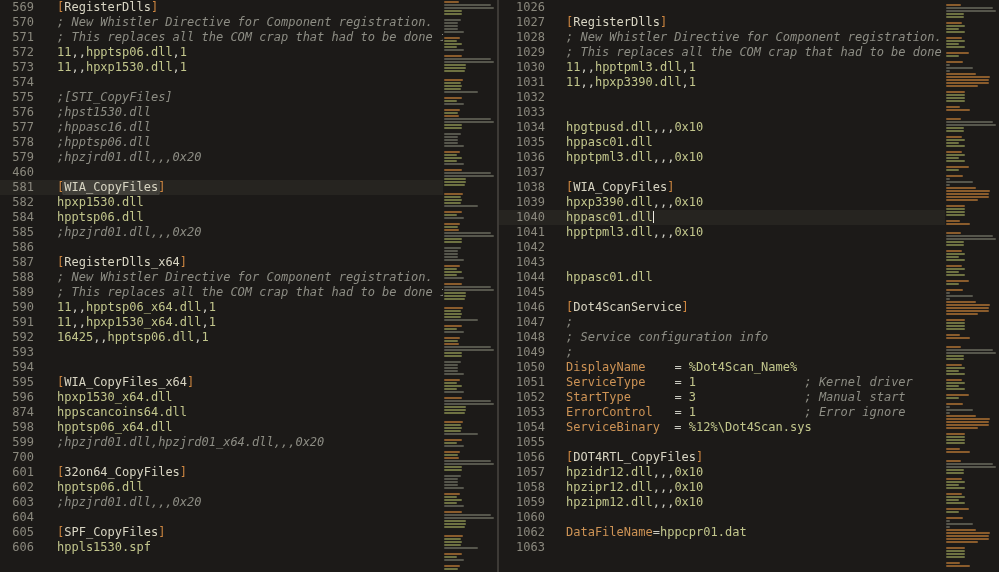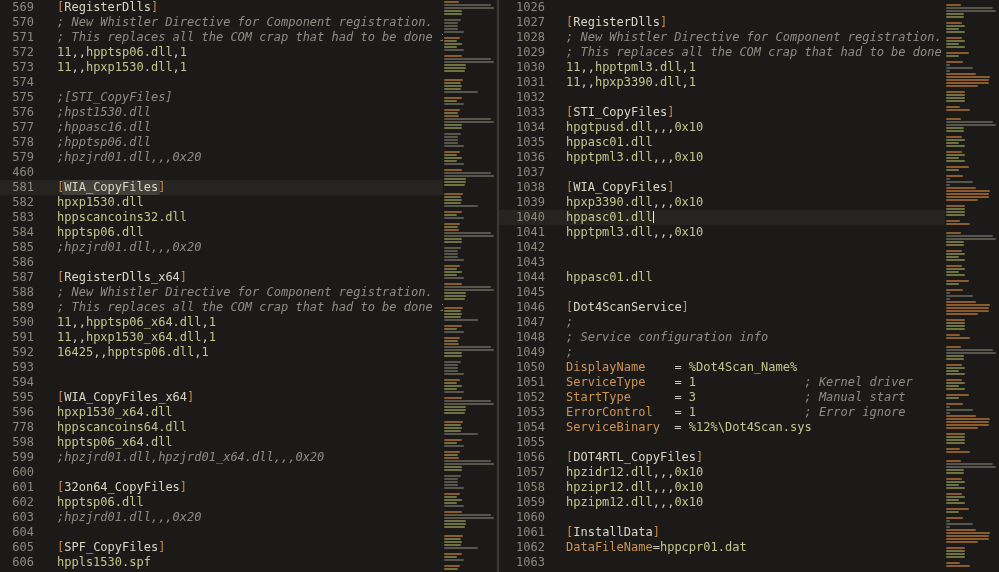--- a/index.html
+++ b/index.html
@@ -50,38 +50,37 @@
         <div class="row"><span class="ln">573</span><span class="code"><span class="seg-t">11</span><span class="seg-w">,,</span><span class="seg-t">hpxp1530.dll</span><span class="seg-w">,</span><span class="seg-t">1</span></span></div>
         <div class="row"><span class="ln">574</span><span class="code"></span></div>
         <div class="row"><span class="ln">575</span><span class="code"><span class="seg-c">;[STI_CopyFiles]</span></span></div>
         <div class="row"><span class="ln">576</span><span class="code"><span class="seg-c">;hpst1530.dll</span></span></div>
         <div class="row"><span class="ln">577</span><span class="code"><span class="seg-c">;hppasc16.dll</span></span></div>
         <div class="row"><span class="ln">578</span><span class="code"><span class="seg-c">;hpptsp06.dll</span></span></div>
         <div class="row"><span class="ln">579</span><span class="code"><span class="seg-c">;hpzjrd01.dll,,,0x20</span></span></div>
         <div class="row"><span class="ln">460</span><span class="code"></span></div>
         <div class="row active"><span class="ln">581</span><span class="code"><span class="seg-b">[</span><span class="seg-m">WIA_CopyFiles</span><span class="seg-b">]</span></span></div>
         <div class="row"><span class="ln">582</span><span class="code"><span class="seg-t">hpxp1530.dll</span></span></div>
-        <div class="row"><span class="ln">583</span><span class="code"><span class="seg-t">hppscancoins32.dll</span></span></div>
         <div class="row"><span class="ln">584</span><span class="code"><span class="seg-t">hpptsp06.dll</span></span></div>
         <div class="row"><span class="ln">585</span><span class="code"><span class="seg-c">;hpzjrd01.dll,,,0x20</span></span></div>
         <div class="row"><span class="ln">586</span><span class="code"></span></div>
         <div class="row"><span class="ln">587</span><span class="code"><span class="seg-b">[</span><span class="seg-h">RegisterDlls_x64</span><span class="seg-b">]</span></span></div>
         <div class="row"><span class="ln">588</span><span class="code"><span class="seg-c">; New Whistler Directive for Component registration.</span></span></div>
         <div class="row"><span class="ln">589</span><span class="code"><span class="seg-c">; This replaces all the COM crap that had to be done in</span></span></div>
         <div class="row"><span class="ln">590</span><span class="code"><span class="seg-t">11</span><span class="seg-w">,,</span><span class="seg-t">hpptsp06_x64.dll</span><span class="seg-w">,</span><span class="seg-t">1</span></span></div>
         <div class="row"><span class="ln">591</span><span class="code"><span class="seg-t">11</span><span class="seg-w">,,</span><span class="seg-t">hpxp1530_x64.dll</span><span class="seg-w">,</span><span class="seg-t">1</span></span></div>
         <div class="row"><span class="ln">592</span><span class="code"><span class="seg-t">16425</span><span class="seg-w">,,</span><span class="seg-t">hpptsp06.dll</span><span class="seg-w">,</span><span class="seg-t">1</span></span></div>
         <div class="row"><span class="ln">593</span><span class="code"></span></div>
         <div class="row"><span class="ln">594</span><span class="code"></span></div>
         <div class="row"><span class="ln">595</span><span class="code"><span class="seg-b">[</span><span class="seg-h">WIA_CopyFiles_x64</span><span class="seg-b">]</span></span></div>
         <div class="row"><span class="ln">596</span><span class="code"><span class="seg-t">hpxp1530_x64.dll</span></span></div>
-        <div class="row"><span class="ln">778</span><span class="code"><span class="seg-t">hppscancoins64.dll</span></span></div>
+        <div class="row"><span class="ln">874</span><span class="code"><span class="seg-t">hppscancoins64.dll</span></span></div>
         <div class="row"><span class="ln">598</span><span class="code"><span class="seg-t">hpptsp06_x64.dll</span></span></div>
         <div class="row"><span class="ln">599</span><span class="code"><span class="seg-c">;hpzjrd01.dll,hpzjrd01_x64.dll,,,0x20</span></span></div>
-        <div class="row"><span class="ln">600</span><span class="code"></span></div>
+        <div class="row"><span class="ln">700</span><span class="code"></span></div>
         <div class="row"><span class="ln">601</span><span class="code"><span class="seg-b">[</span><span class="seg-h">32on64_CopyFiles</span><span class="seg-b">]</span></span></div>
         <div class="row"><span class="ln">602</span><span class="code"><span class="seg-t">hpptsp06.dll</span></span></div>
         <div class="row"><span class="ln">603</span><span class="code"><span class="seg-c">;hpzjrd01.dll,,,0x20</span></span></div>
         <div class="row"><span class="ln">604</span><span class="code"></span></div>
         <div class="row"><span class="ln">605</span><span class="code"><span class="seg-b">[</span><span class="seg-h">SPF_CopyFiles</span><span class="seg-b">]</span></span></div>
         <div class="row"><span class="ln">606</span><span class="code"><span class="seg-t">hppls1530.spf</span></span></div>
       </div>
     <div class="minimap">
         <div class="mm-line" style="width: 14.9px; background: rgb(138, 92, 44);"></div>
         <div class="mm-line" style="width: 47.2px; background: rgb(86, 86, 76);"></div>
@@ -278,21 +277,21 @@
   <div class="divider"></div>
   <div class="pane pane-right">
     <div class="rows">
         <div class="row"><span class="ln">1026</span><span class="code"></span></div>
         <div class="row"><span class="ln">1027</span><span class="code"><span class="seg-b">[</span><span class="seg-h">RegisterDlls</span><span class="seg-b">]</span></span></div>
         <div class="row"><span class="ln">1028</span><span class="code"><span class="seg-c">; New Whistler Directive for Component registration.</span></span></div>
         <div class="row"><span class="ln">1029</span><span class="code"><span class="seg-c">; This replaces all the COM crap that had to be done in</span></span></div>
         <div class="row"><span class="ln">1030</span><span class="code"><span class="seg-t">11</span><span class="seg-w">,,</span><span class="seg-t">hpptpml3.dll</span><span class="seg-w">,</span><span class="seg-t">1</span></span></div>
         <div class="row"><span class="ln">1031</span><span class="code"><span class="seg-t">11</span><span class="seg-w">,,</span><span class="seg-t">hpxp3390.dll</span><span class="seg-w">,</span><span class="seg-t">1</span></span></div>
         <div class="row"><span class="ln">1032</span><span class="code"></span></div>
-        <div class="row"><span class="ln">1033</span><span class="code"><span class="seg-b">[</span><span class="seg-h">STI_CopyFiles</span><span class="seg-b">]</span></span></div>
+        <div class="row"><span class="ln">1033</span></div>
         <div class="row"><span class="ln">1034</span><span class="code"><span class="seg-t">hpgtpusd.dll</span><span class="seg-w">,,,</span><span class="seg-t">0x10</span></span></div>
         <div class="row"><span class="ln">1035</span><span class="code"><span class="seg-t">hppasc01.dll</span></span></div>
         <div class="row"><span class="ln">1036</span><span class="code"><span class="seg-t">hpptpml3.dll</span><span class="seg-w">,,,</span><span class="seg-t">0x10</span></span></div>
         <div class="row"><span class="ln">1037</span><span class="code"></span></div>
         <div class="row"><span class="ln">1038</span><span class="code"><span class="seg-b">[</span><span class="seg-h">WIA_CopyFiles</span><span class="seg-b">]</span></span></div>
         <div class="row"><span class="ln">1039</span><span class="code"><span class="seg-t">hpxp3390.dll</span><span class="seg-w">,,,</span><span class="seg-t">0x10</span></span></div>
         <div class="row active"><span class="ln">1040</span><span class="code"><span class="seg-t">hppasc01.dll</span><span class="caret"></span></span></div>
         <div class="row"><span class="ln">1041</span><span class="code"><span class="seg-t">hpptpml3.dll</span><span class="seg-w">,,,</span><span class="seg-t">0x10</span></span></div>
         <div class="row"><span class="ln">1042</span><span class="code"></span></div>
         <div class="row"><span class="ln">1043</span></div>
@@ -306,21 +305,20 @@
         <div class="row"><span class="ln">1051</span><span class="code"><span class="seg-k">ServiceType</span><span class="seg-w">    = </span><span class="seg-t">1</span><span class="seg-c">               ; Kernel driver</span></span></div>
         <div class="row"><span class="ln">1052</span><span class="code"><span class="seg-k">StartType</span><span class="seg-w">      = </span><span class="seg-t">3</span><span class="seg-c">               ; Manual start</span></span></div>
         <div class="row"><span class="ln">1053</span><span class="code"><span class="seg-k">ErrorControl</span><span class="seg-w">   = </span><span class="seg-t">1</span><span class="seg-c">               ; Error ignore</span></span></div>
         <div class="row"><span class="ln">1054</span><span class="code"><span class="seg-k">ServiceBinary</span><span class="seg-w">  = </span><span class="seg-t">%12%\Dot4Scan.sys</span></span></div>
         <div class="row"><span class="ln">1055</span><span class="code"></span></div>
         <div class="row"><span class="ln">1056</span><span class="code"><span class="seg-b">[</span><span class="seg-h">DOT4RTL_CopyFiles</span><span class="seg-b">]</span></span></div>
         <div class="row"><span class="ln">1057</span><span class="code"><span class="seg-t">hpzidr12.dll</span><span class="seg-w">,,,</span><span class="seg-t">0x10</span></span></div>
         <div class="row"><span class="ln">1058</span><span class="code"><span class="seg-t">hpzipr12.dll</span><span class="seg-w">,,,</span><span class="seg-t">0x10</span></span></div>
         <div class="row"><span class="ln">1059</span><span class="code"><span class="seg-t">hpzipm12.dll</span><span class="seg-w">,,,</span><span class="seg-t">0x10</span></span></div>
         <div class="row"><span class="ln">1060</span><span class="code"></span></div>
-        <div class="row"><span class="ln">1061</span><span class="code"><span class="seg-b">[</span><span class="seg-h">InstallData</span><span class="seg-b">]</span></span></div>
         <div class="row"><span class="ln">1062</span><span class="code"><span class="seg-k">DataFileName</span><span class="seg-w">=</span><span class="seg-t">hppcpr01.dat</span></span></div>
         <div class="row"><span class="ln">1063</span><span class="code"></span></div>
       </div>
     <div class="minimap">
         <div class="mm-gap"></div>
         <div class="mm-line" style="width: 14.9px; background: rgb(138, 92, 44);"></div>
         <div class="mm-line" style="width: 47.2px; background: rgb(86, 86, 76);"></div>
         <div class="mm-line" style="width: 49.75px; background: rgb(86, 86, 76);"></div>
         <div class="mm-line" style="width: 18.3px; background: rgb(110, 114, 66);"></div>
         <div class="mm-line" style="width: 18.3px; background: rgb(110, 114, 66);"></div>

